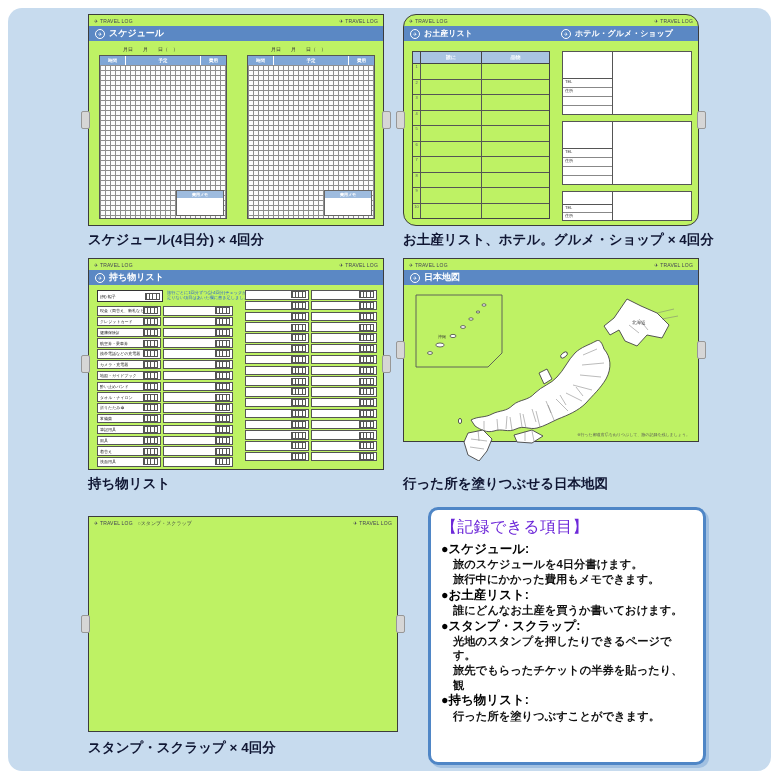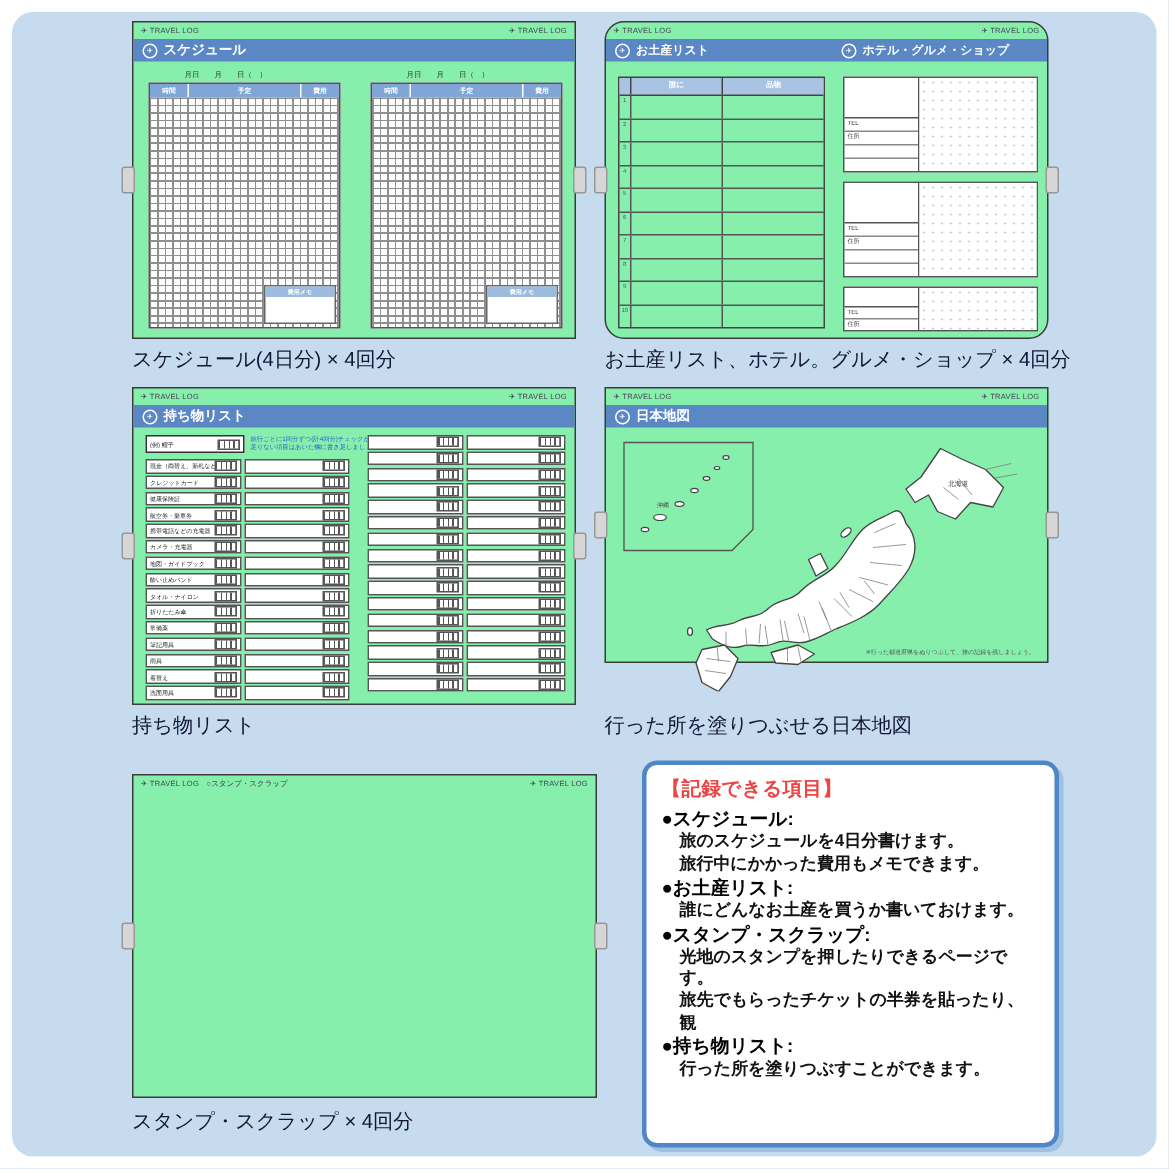--- a/index.html
+++ b/index.html
@@ -1,34 +1,34 @@
 <!DOCTYPE html>
 <html><head>
 <meta charset="utf-8">
 <style>
   html,body{margin:0;padding:0;}
   body{width:779px;height:779px;position:relative;background:#fff;
        font-family:"Liberation Sans","DejaVu Sans",sans-serif;overflow:hidden;}
   .board{position:absolute;left:8px;top:8px;right:8px;bottom:8px;background:#c7dbee;border-radius:14px;}
 
   
-  .page{position:absolute;background:#86efac;border:1px solid #3c3c3c;box-sizing:border-box;}
+  .page{position:absolute;background:#bef264;border:1px solid #3c3c3c;box-sizing:border-box;}
   .ptop{display:flex;justify-content:space-between;align-items:center;height:11px;padding:0 5px;}
   .plogo{font-size:5px;color:#445;letter-spacing:.2px;}
   .phead{height:15px;background:#5b88c4;color:#fff;display:flex;align-items:center;gap:4px;
          padding-left:6px;font-weight:bold;font-size:9px;}
   .picon{width:8px;height:8px;border:1px solid #fff;border-radius:50%;font-size:5px;line-height:8px;
          text-align:center;flex:none;}
   .phead.dual{padding-left:0;}
   .phead-seg{display:flex;align-items:center;gap:4px;padding-left:6px;box-sizing:border-box;font-size:8px;}
   .phead-seg.s1{width:50%;}
   .tab{position:absolute;width:7px;height:16px;background:#d6d6d6;border:1px solid #979797;
        border-radius:2px;top:50%;transform:translateY(-50%);}
   .tab.l{left:-8px}.tab.r{right:-8px}
-  .caption{position:absolute;font-size:13.5px;font-weight:normal;color:#101633;white-space:nowrap;}
+  .caption{position:absolute;font-size:13.5px;font-weight:bold;color:#101633;white-space:nowrap;}
 
   
   .page-schedule{left:88px;top:14px;width:296px;height:212px;}
   .sch-date{position:absolute;top:31px;font-size:5px;color:#333;}
   .sch-date.d1{left:34px}.sch-date.d2{left:182px}
   .sch-grid{position:absolute;top:40px;width:128px;height:164px;border:1px solid #555;box-sizing:border-box;background:#fff;}
   .sch-grid.g1{left:10px}.sch-grid.g2{left:158px}
   .sch-ghead{height:9px;background:#7fa6d6;display:flex;color:#fff;font-size:4.5px;font-weight:bold;}
   .sch-ghead span{display:block;text-align:center;line-height:9px;box-sizing:border-box;}
   .sch-ghead .c1{width:20%}.sch-ghead .c2{width:60%;border-left:1px solid #fff;border-right:1px solid #fff}.sch-ghead .c3{width:20%}
@@ -92,21 +92,21 @@
 
   
   .cap1{left:88px;top:231px}.cap2{left:403px;top:231px}
   .cap3{left:88px;top:475px}.cap4{left:403px;top:475px}
   .cap5{left:88px;top:739px}
 
   
   .infobox{position:absolute;left:428px;top:507px;width:278px;height:258px;background:#fff;
            border:3px solid #4f86c6;border-radius:10px;box-sizing:border-box;padding:7px 10px;
            box-shadow:3px 3px 0 rgba(130,170,215,.55);}
-  .ib-title{font-size:13px;font-weight:bold;color:#ef4444;margin-bottom:3px;letter-spacing:.3px;}
+  .ib-title{font-size:16px;font-weight:normal;color:#6d28d9;margin-bottom:3px;letter-spacing:.3px;}
   .ib-head{font-size:12.5px;font-weight:bold;color:#000;line-height:1.3;}
   .ib-line{font-size:11.3px;font-weight:bold;color:#111;padding-left:12px;line-height:1.3;}
 </style>
 </head>
 <body>
 
 <div class="board"></div>
 
 <section class="page page-schedule">
   <div class="ptop">

